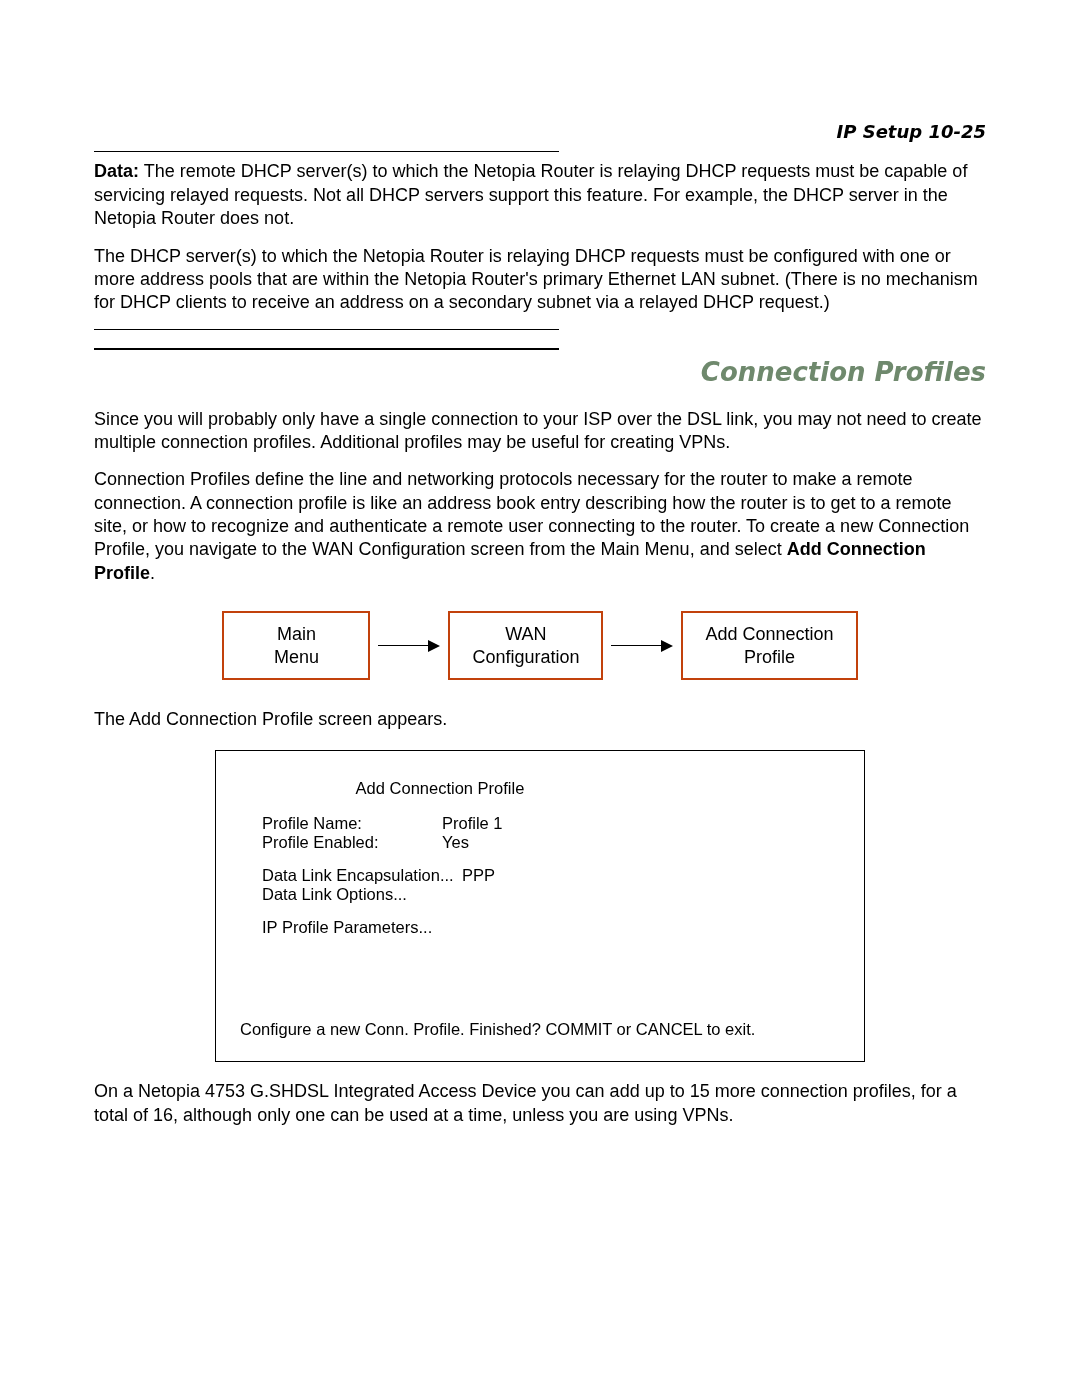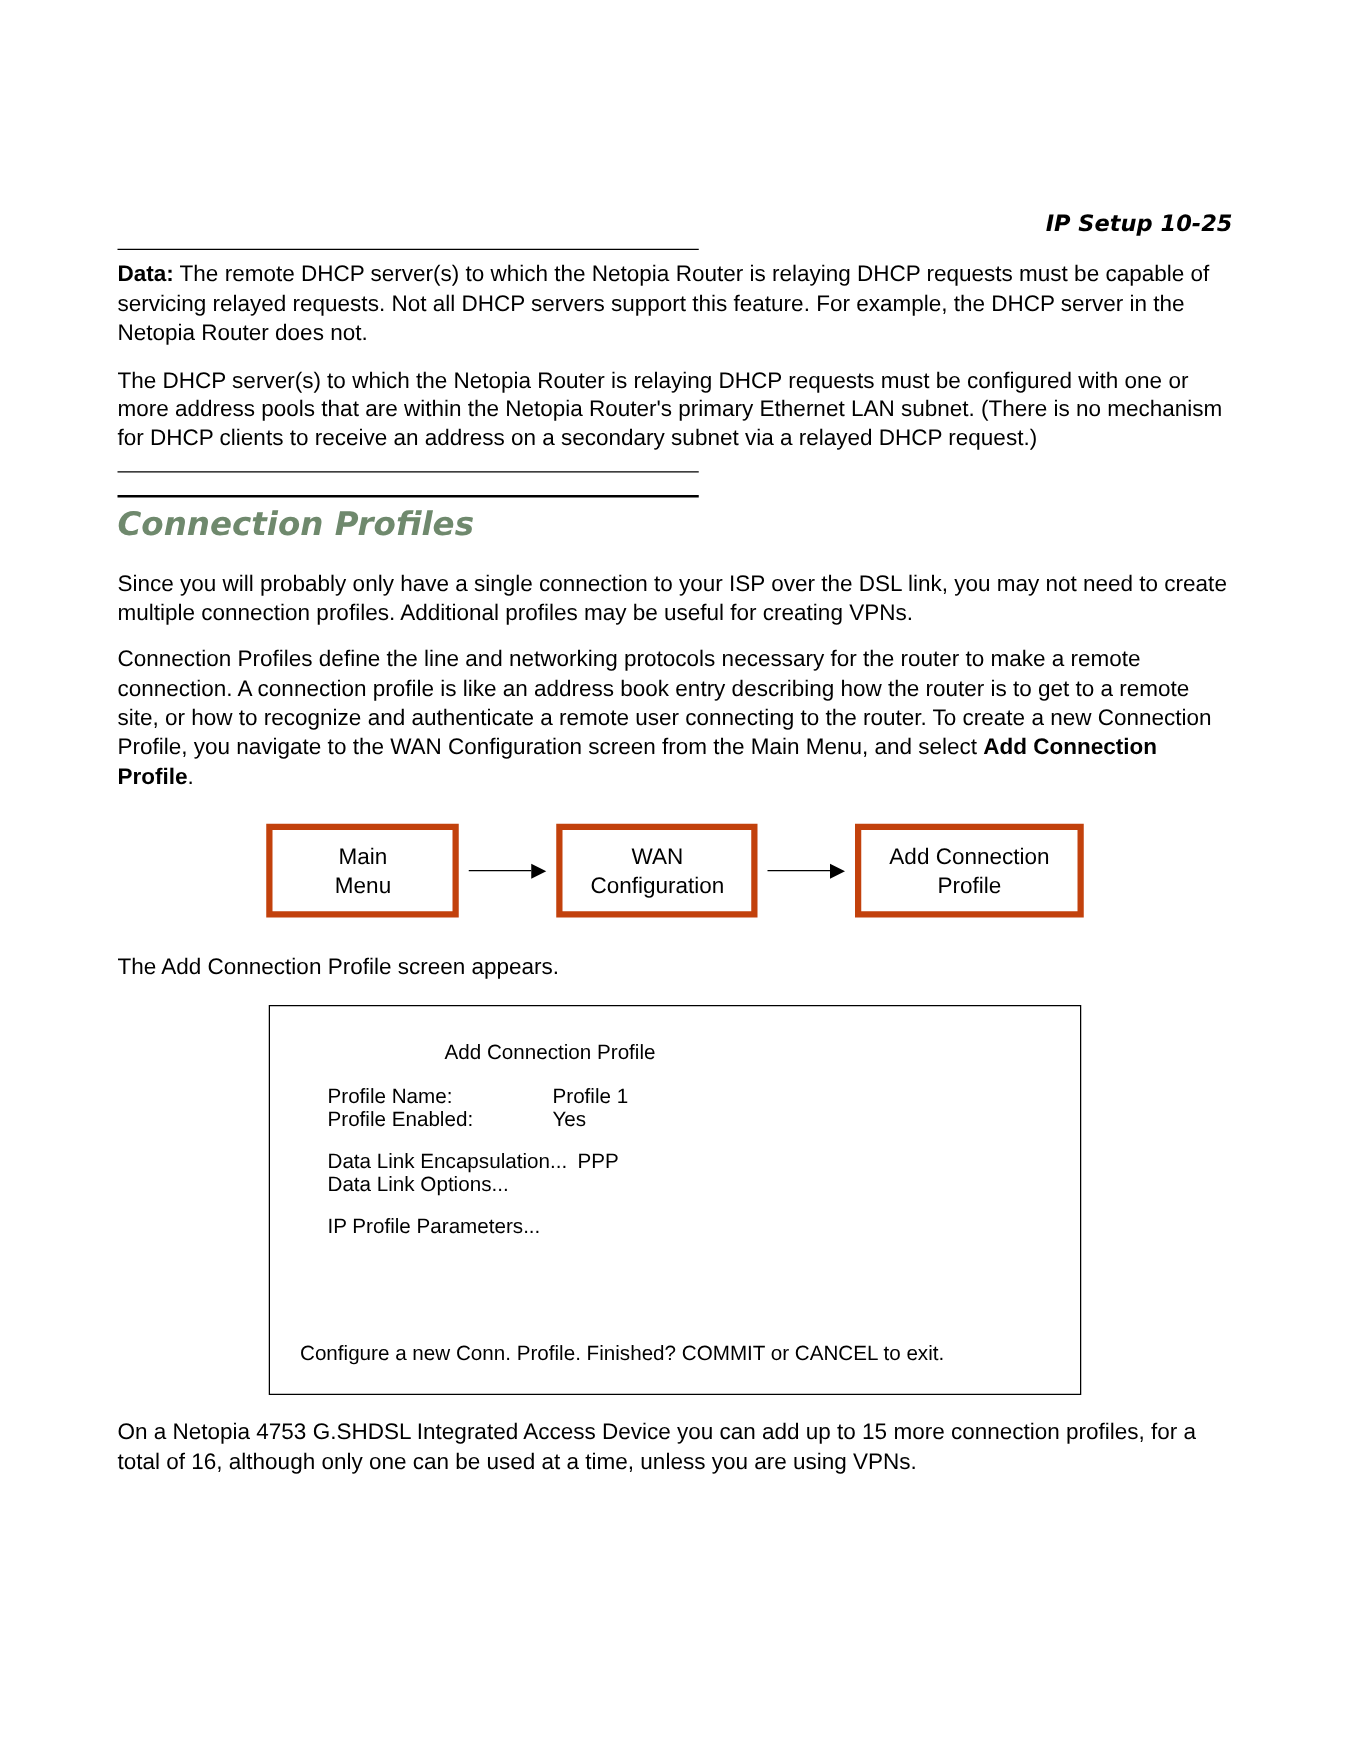--- a/index.html
+++ b/index.html
@@ -17,21 +17,20 @@
     color: #000000;
     line-height: 1.3;
   }
   .runhead {
     text-align: right;
     font-style: italic;
     font-weight: 700;
     font-family: "Segoe UI", "DejaVu Sans", Arial, sans-serif;
     font-size: 18px;
     margin-bottom: 8px;
-    margin-top: 48px;
   }
   .thin-rule {
     border: none;
     border-top: 1px solid #000;
     width: 465px;
     margin: 0 0 8px 0;
   }
   .thick-rule {
     border: none;
     border-top: 2px solid #000;
@@ -40,30 +39,31 @@
   }
   .note-para b { font-weight: 700; }
   p { margin: 0 0 14px 0; }
   h2.section {
     font-family: "Segoe UI", "DejaVu Sans", Arial, sans-serif;
     font-style: italic;
     font-weight: 600;
     font-size: 26px;
     color: #6f896d;
     margin: 2px 0 18px 0;
+    text-align: right;
   }
   .nav-diagram {
     display: flex;
     align-items: center;
     justify-content: center;
     gap: 0;
     margin: 26px 0 28px 0;
   }
   .nav-box {
-    border: 5px solid #c2410c;
+    border: 2px solid #c2410c;
     padding: 10px 22px;
     text-align: center;
     font-size: 18px;
     line-height: 1.25;
     min-width: 100px;
   }
   .arrow-wrap {
     display: flex;
     align-items: center;
     margin: 0 8px;

